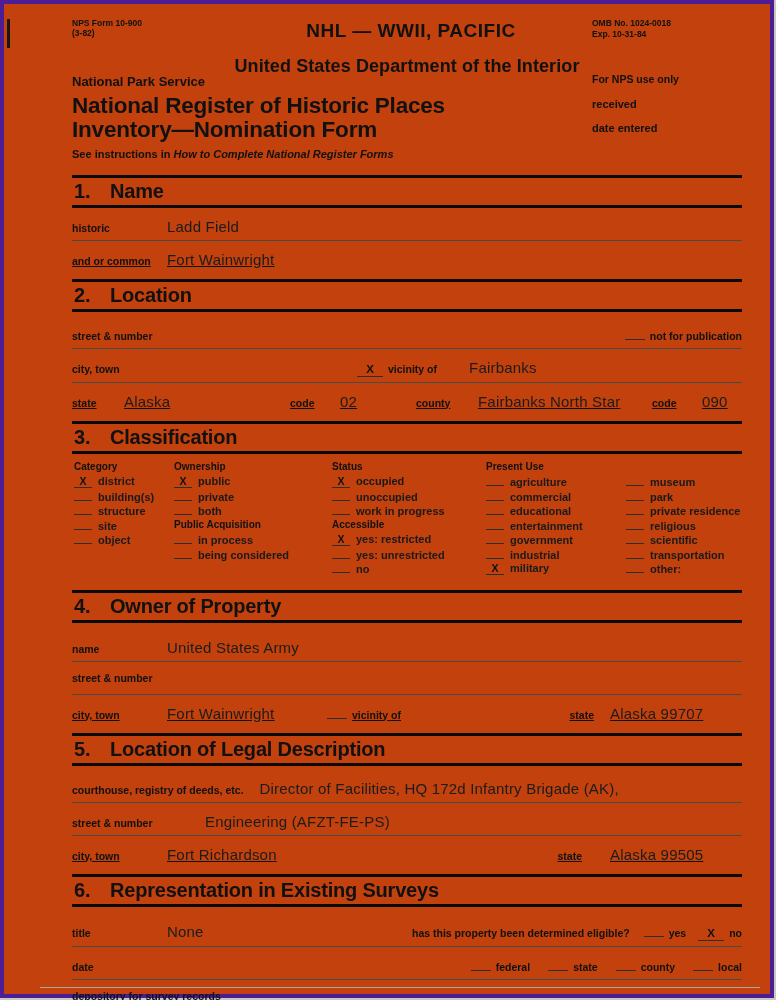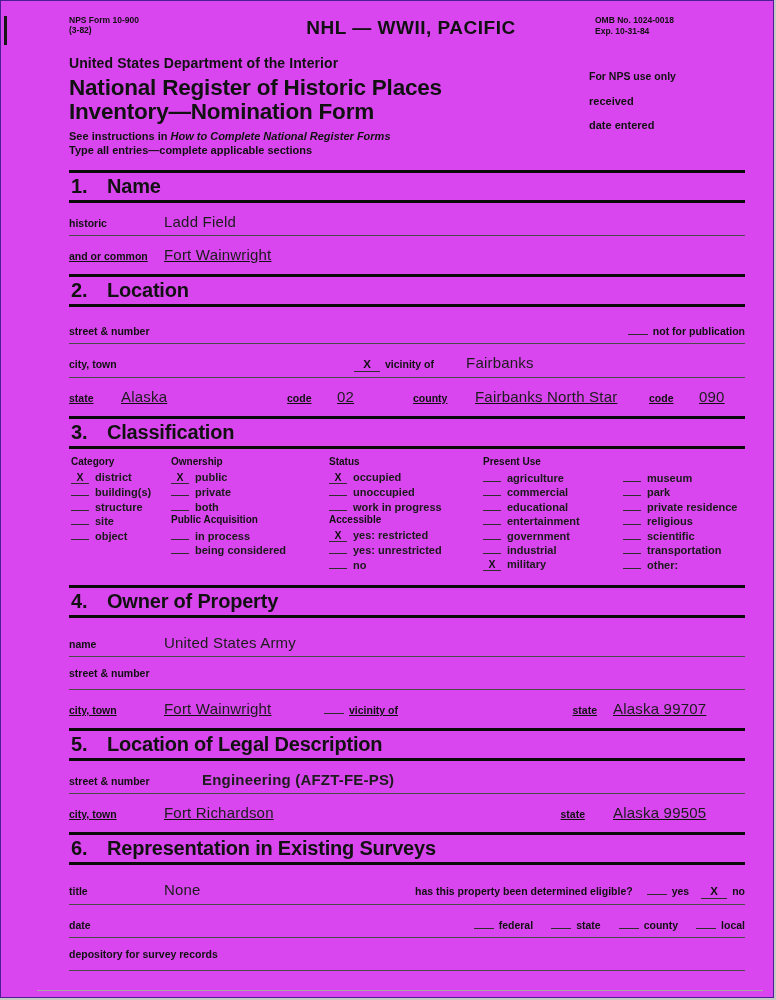--- a/index.html
+++ b/index.html
@@ -5,36 +5,36 @@
   html,body { margin:0; padding:0; }
   body {
     width:776px; height:1000px; overflow:hidden;
     background:#c9c9c4;
     font-family:"Liberation Sans", sans-serif;
     color:#111;
   }
   .page {
     position:relative; box-sizing:border-box;
     width:774px; height:998px;
-    background:#d946ef;
-    border:1px solid #4c1d95;
+    background:#c2410c;
+    border:4px solid #4c1d95;
     padding:14px 28px 0 68px;
   }
   .page::after {
     content:""; position:absolute; left:36px; right:10px; bottom:6px;
     border-top:1px solid #a8a8a2;
   }
   .edge-mark { position:absolute; left:3px; top:15px; width:3px; height:29px; background:#161616; }
 
   
   .top-row { display:flex; justify-content:space-between; align-items:flex-start; }
   .form-no { font-size:8.5px; font-weight:bold; line-height:10px; width:170px; }
   .center-title { font-size:19px; font-weight:bold; letter-spacing:0.5px; margin-top:2px; transform:translateX(-6px); }
   .omb { font-size:8.5px; font-weight:bold; line-height:11px; width:150px; }
-  .dept { font-size:14px; font-weight:bold; margin-top:16px; line-height:16px; letter-spacing:0.1px; }
+  .dept { font-size:18px; font-weight:bold; margin-top:16px; line-height:16px; letter-spacing:0.1px;text-align:center; }
   .agency { font-size:13px; font-weight:bold; line-height:15px; }
   .nps-use { position:absolute; left:588px; top:69px; font-weight:bold; }
   .nps-use .nu1 { font-size:10.5px; }
   .nps-use .nu2 { font-size:11px; margin-top:13px; }
   .nps-use .nu3 { font-size:11px; margin-top:12px; }
   .main-title { font-size:22.5px; font-weight:bold; line-height:24px; margin-top:5px; letter-spacing:-0.2px; }
   .instr { font-size:11px; font-weight:bold; line-height:13.5px; margin-top:6px; }
   .instr i { font-style:italic; }
 
   
@@ -86,35 +86,35 @@
       <div>(3-82)</div>
     </div>
     <div class="center-title">NHL — WWII, PACIFIC</div>
     <div class="omb">
       <div>OMB No. 1024-0018</div>
       <div>Exp. 10-31-84</div>
     </div>
   </div>
 
   <div class="dept">United States Department of the Interior</div>
+  <div class="agency">National Park Service</div>
 
   <div class="nps-use">
     <div class="nu1">For NPS use only</div>
     <div class="nu2">received</div>
     <div class="nu3">date entered</div>
   </div>
 
   <div class="main-title">
     <div>National Register of Historic Places</div>
     <div>Inventory—Nomination Form</div>
   </div>
 
   <div class="instr">
     <div><span>See instructions in </span><i>How to Complete National Register Forms</i></div>
-    <div>Type all entries—complete applicable sections</div>
   </div>
 
   <div class="sec" id="sec1">
     <div class="sec-h">
       <span class="sec-num">1.</span><span>Name</span>
     </div>
     <div class="row">
       <span class="lbl w">historic</span>
       <span class="val">Ladd Field</span>
     </div>
@@ -327,23 +327,27 @@
       <span class="grow"></span>
       <span class="lbl">state</span>
       <span class="val" style="width:132px; margin-left:16px;">Alaska 99707</span>
     </div>
   </div>
 
   <div class="sec">
     <div class="sec-h">
       <span class="sec-num">5.</span><span>Location of Legal Description</span>
     </div>
+    <div class="row" style="margin-top:14px;">
+      <span class="lbl">courthouse, registry of deeds, etc.</span>
+      <span class="val" style="margin-left:16px;">Director of Facilities, HQ 172d Infantry Brigade (AK),</span>
+    </div>
     <div class="row">
       <span class="lbl w">street &amp; number</span>
-      <span class="val" style="margin-left:38px;font-weight:bold;">Engineering (AFZT-FE-PS)</span>
+      <span class="val" style="margin-left:38px;">Engineering (AFZT-FE-PS)</span>
     </div>
     <div class="row noline">
       <span class="lbl w">city, town</span>
       <span class="val">Fort Richardson</span>
       <span class="grow"></span>
       <span class="lbl">state</span>
       <span class="val" style="width:132px; margin-left:28px;">Alaska 99505</span>
     </div>
   </div>
 

